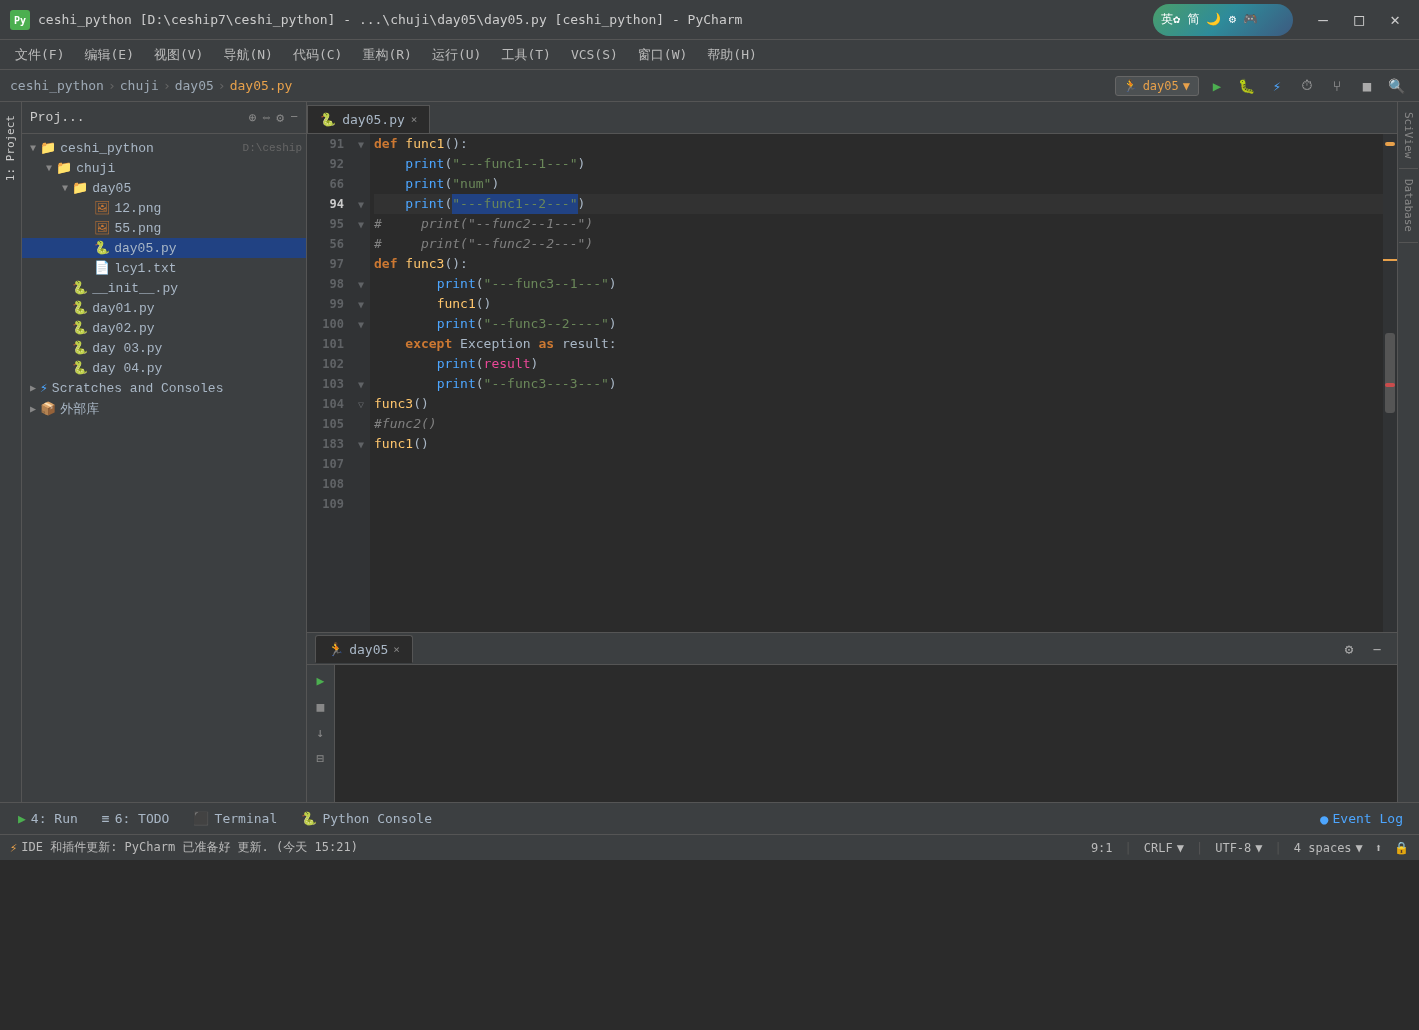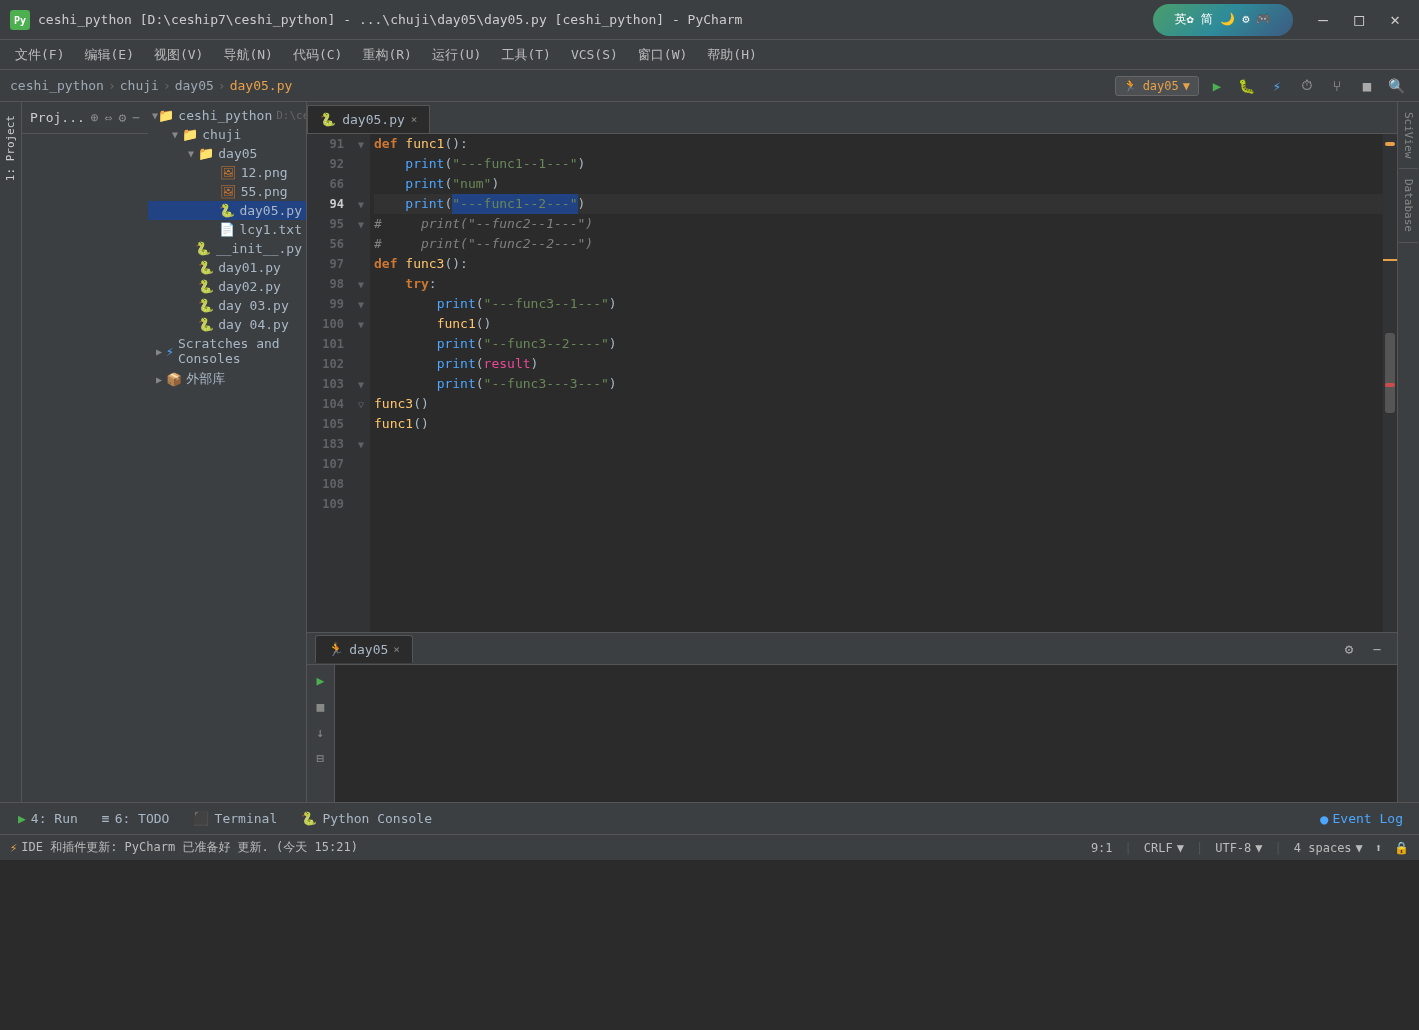--- a/index.html
+++ b/index.html
@@ -32,21 +32,21 @@
       cursor: pointer; color: #ccc; font-size: 16px;
       border-radius: 3px;
     }
 
     
     .title-avatar {
       width: 140px; height: 32px;
       background: linear-gradient(135deg, #4a9e6b, #2e8b9a, #3d5a80);
       border-radius: 20px;
       margin-right: 16px;
-      display: flex; align-items: center; justify-content: center;
+      display: flex; align-items: center; justify-content: flex-start;
       color: white; font-size: 12px; padding: 0 8px;
     }
 
     
     #menu-bar {
       height: 30px;
       background: #3c3f41;
       display: flex;
       align-items: center;
       padding: 0 5px;
@@ -122,21 +122,22 @@
       cursor: pointer;
     }
     .left-tab.active { color: #ccc; }
 
     
     #file-tree-panel {
       width: 285px;
       background: #3c3f41;
       border-right: 1px solid #555;
       display: flex;
-      flex-direction: row;
+      flex-direction: column;
+      font-family: Liberation Mono, monospace;
     }
     #file-tree-header {
       height: 32px;
       display: flex;
       align-items: center;
       padding: 0 8px;
       border-bottom: 1px solid #555;
       gap: 6px;
     }
     .tree-header-icon {
@@ -659,49 +660,52 @@
 
 
         <div class="code-line">
           <span class="cmt">#     print("--func2--2---")</span>
         </div>
 
         <div class="code-line">
           <span class="kw">def </span><span class="fn">func3</span><span class="punct">():</span>
         </div>
 
-        <div class="code-line">
-          <span>    </span><span class="kw">try</span><span class="punct">:</span>
-        </div>
 
         <div class="code-line">
           <span>        </span><span class="builtin">print</span><span class="punct">(</span><span class="str">"---func3--1---"</span><span class="punct">)</span>
         </div>
 
         <div class="code-line">
           <span>        </span><span class="fn">func1</span><span class="punct">()</span>
         </div>
 
         <div class="code-line">
           <span>        </span><span class="builtin">print</span><span class="punct">(</span><span class="str">"--func3--2----"</span><span class="punct">)</span>
         </div>
 
+        <div class="code-line">
+          <span>    </span><span class="kw">except </span><span style="color:#a9b7c6;">Exception </span><span class="kw">as </span><span style="color:#a9b7c6;">result:</span>
+        </div>
 
         <div class="code-line">
           <span>        </span><span class="builtin">print</span><span class="punct">(</span><span style="color:#ec4899;">result</span><span class="punct">)</span>
         </div>
 
         <div class="code-line">
           <span>        </span><span class="builtin">print</span><span class="punct">(</span><span class="str">"--func3---3---"</span><span class="punct">)</span>
         </div>
 
         <div class="code-line">
           <span class="fn">func3</span><span class="punct">()</span>
         </div>
 
+        <div class="code-line">
+          <span class="cmt">#func2()</span>
+        </div>
 
         <div class="code-line">
           <span class="fn">func1</span><span class="punct">()</span>
         </div>
       </div>
 
       <div id="editor-scroll" style="width:14px;background:#313335;flex-shrink:0;position:relative;">
         <div class="scroll-thumb"></div>
 
         <div style="position:absolute;right:2px;top:8px;width:10px;height:4px;background:#e8a14b;border-radius:2px;"></div>

